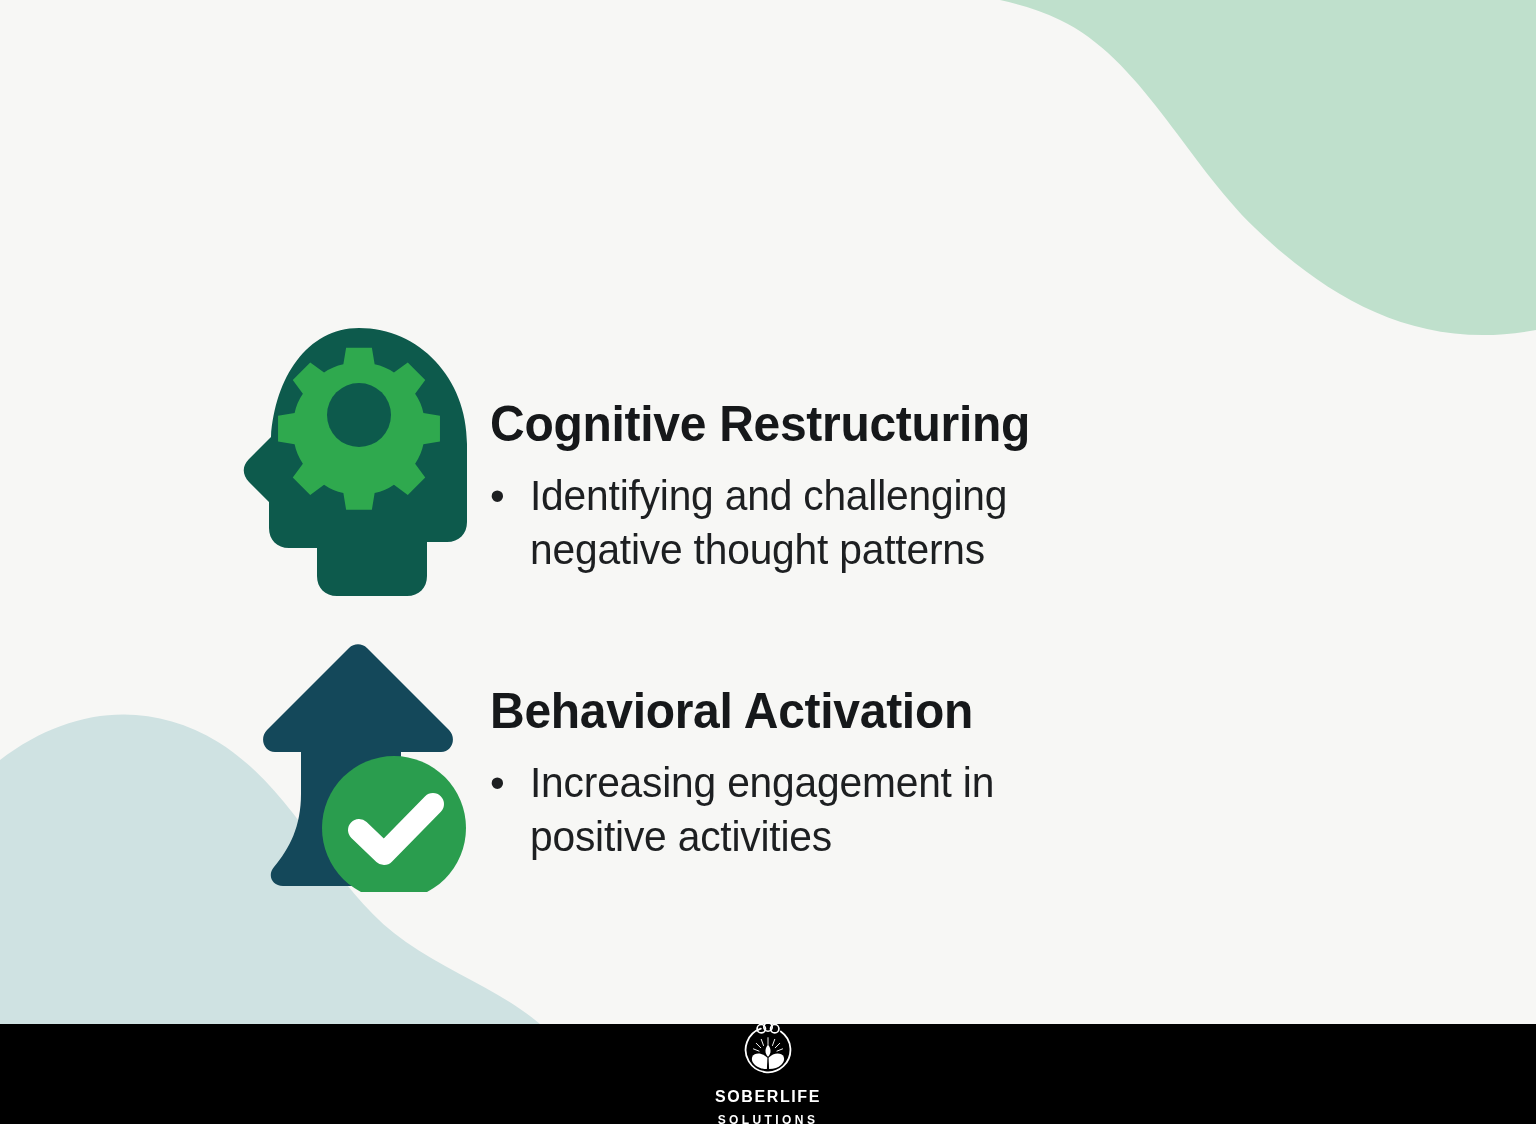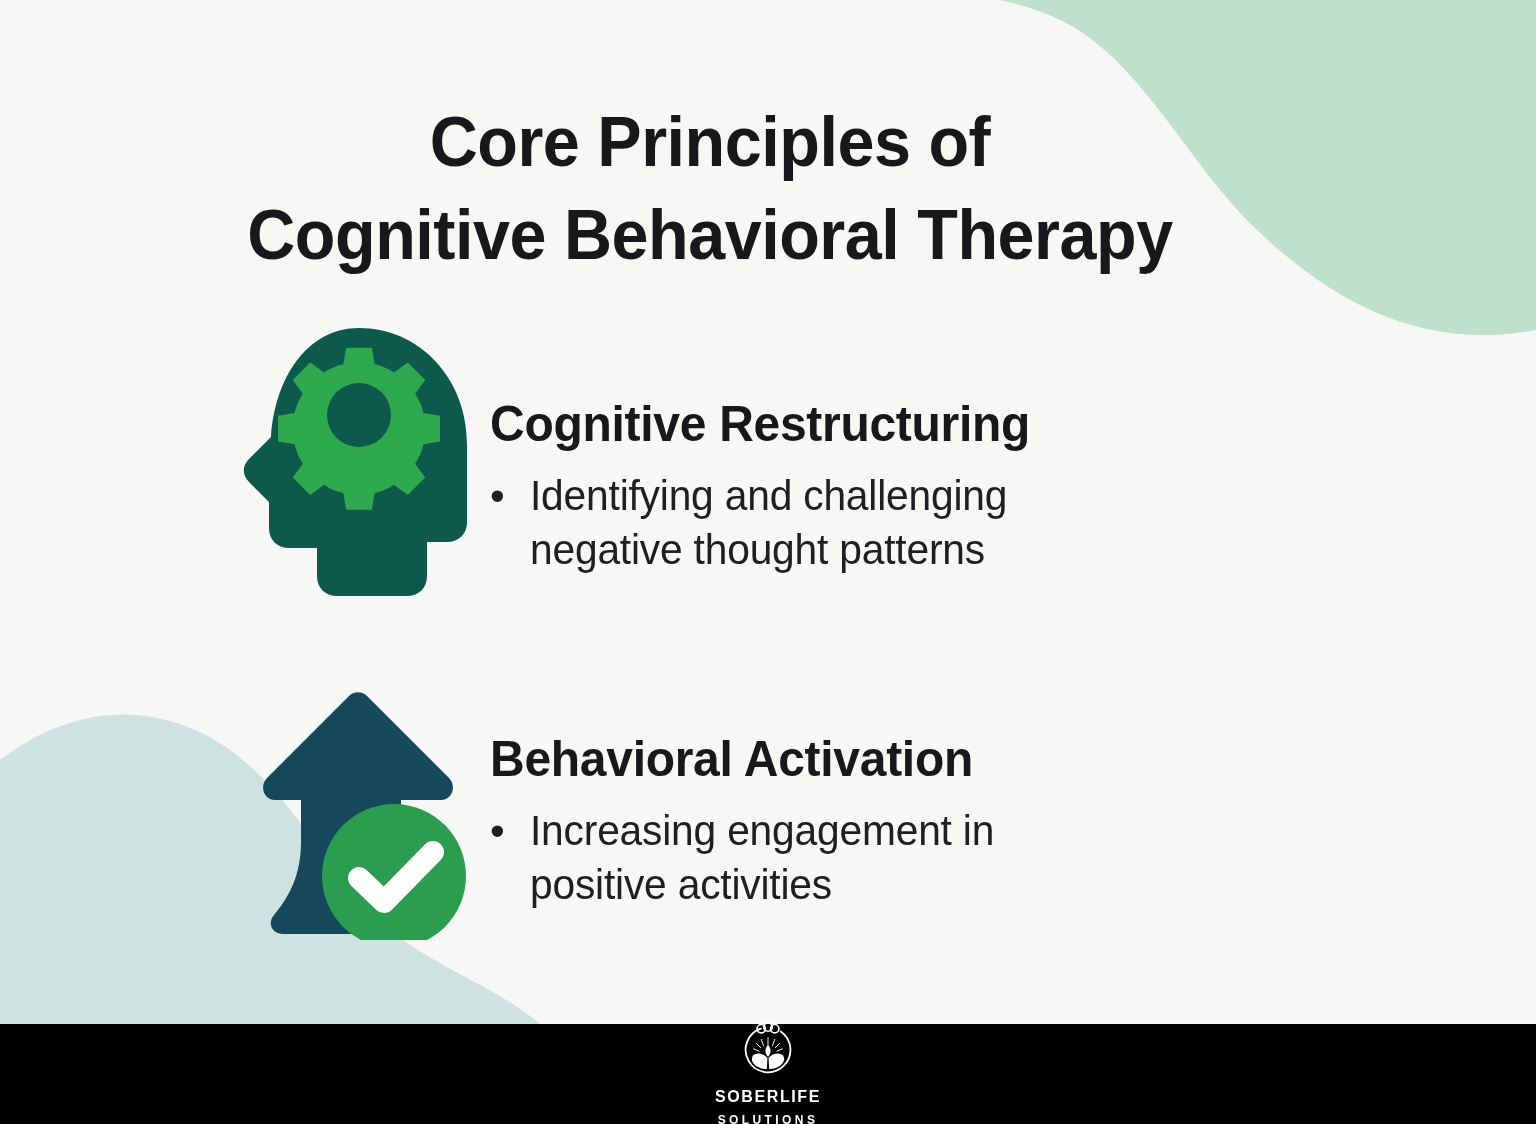--- a/index.html
+++ b/index.html
@@ -44,21 +44,21 @@
     white-space: nowrap;
   }
 
   
   .principle-row {
     position: absolute;
     display: flex;
     align-items: center;
   }
   #principle-row-0 { left: 222px; top: 322px; }
-  #principle-row-1 { left: 222px; top: 680px; }
+  #principle-row-1 { left: 222px; top: 632px; }
 
   .icon-cell {
     width: 268px;
     flex: 0 0 268px;
     display: flex;
     justify-content: center;
     align-items: flex-start;
     padding-top: 4px;
   }
   #principle-row-1 .icon-cell { padding-top: 10px; }
@@ -146,24 +146,20 @@
 <body>
 
 <div id="canvas">
 
   <svg class="blob-layer" viewBox="0 0 1536 1124" preserveAspectRatio="none" aria-hidden="true">
     <rect x="0" y="0" width="1536" height="1124" fill="#f7f7f5"></rect>
     <path d="M1000,0 L1536,0 L1536,330 C1420,352 1330,300 1255,228 C1185,160 1140,58 1060,20 C1040,10 1018,4 1000,0 Z" fill="#bfe0cc"></path>
     <path d="M0,760 C70,706 150,700 218,742 C300,793 330,890 406,942 C452,974 500,990 540,1024 L0,1024 Z" fill="#cfe2e2"></path>
   </svg>
 
-  <div id="title-block">
-    <span class="title-line">Core Principles of</span>
-    <span class="title-line">Cognitive Behavioral Therapy</span>
-  </div>
 
   <div class="principle-row" id="principle-row-0">
     <div class="icon-cell">
       <svg width="230" height="280" viewBox="0 0 230 280" aria-hidden="true">
 
         <path d="M118,2
                  C178,2 226,52 226,118
                  L226,196
                  C226,208 218,216 206,216
                  L186,216

